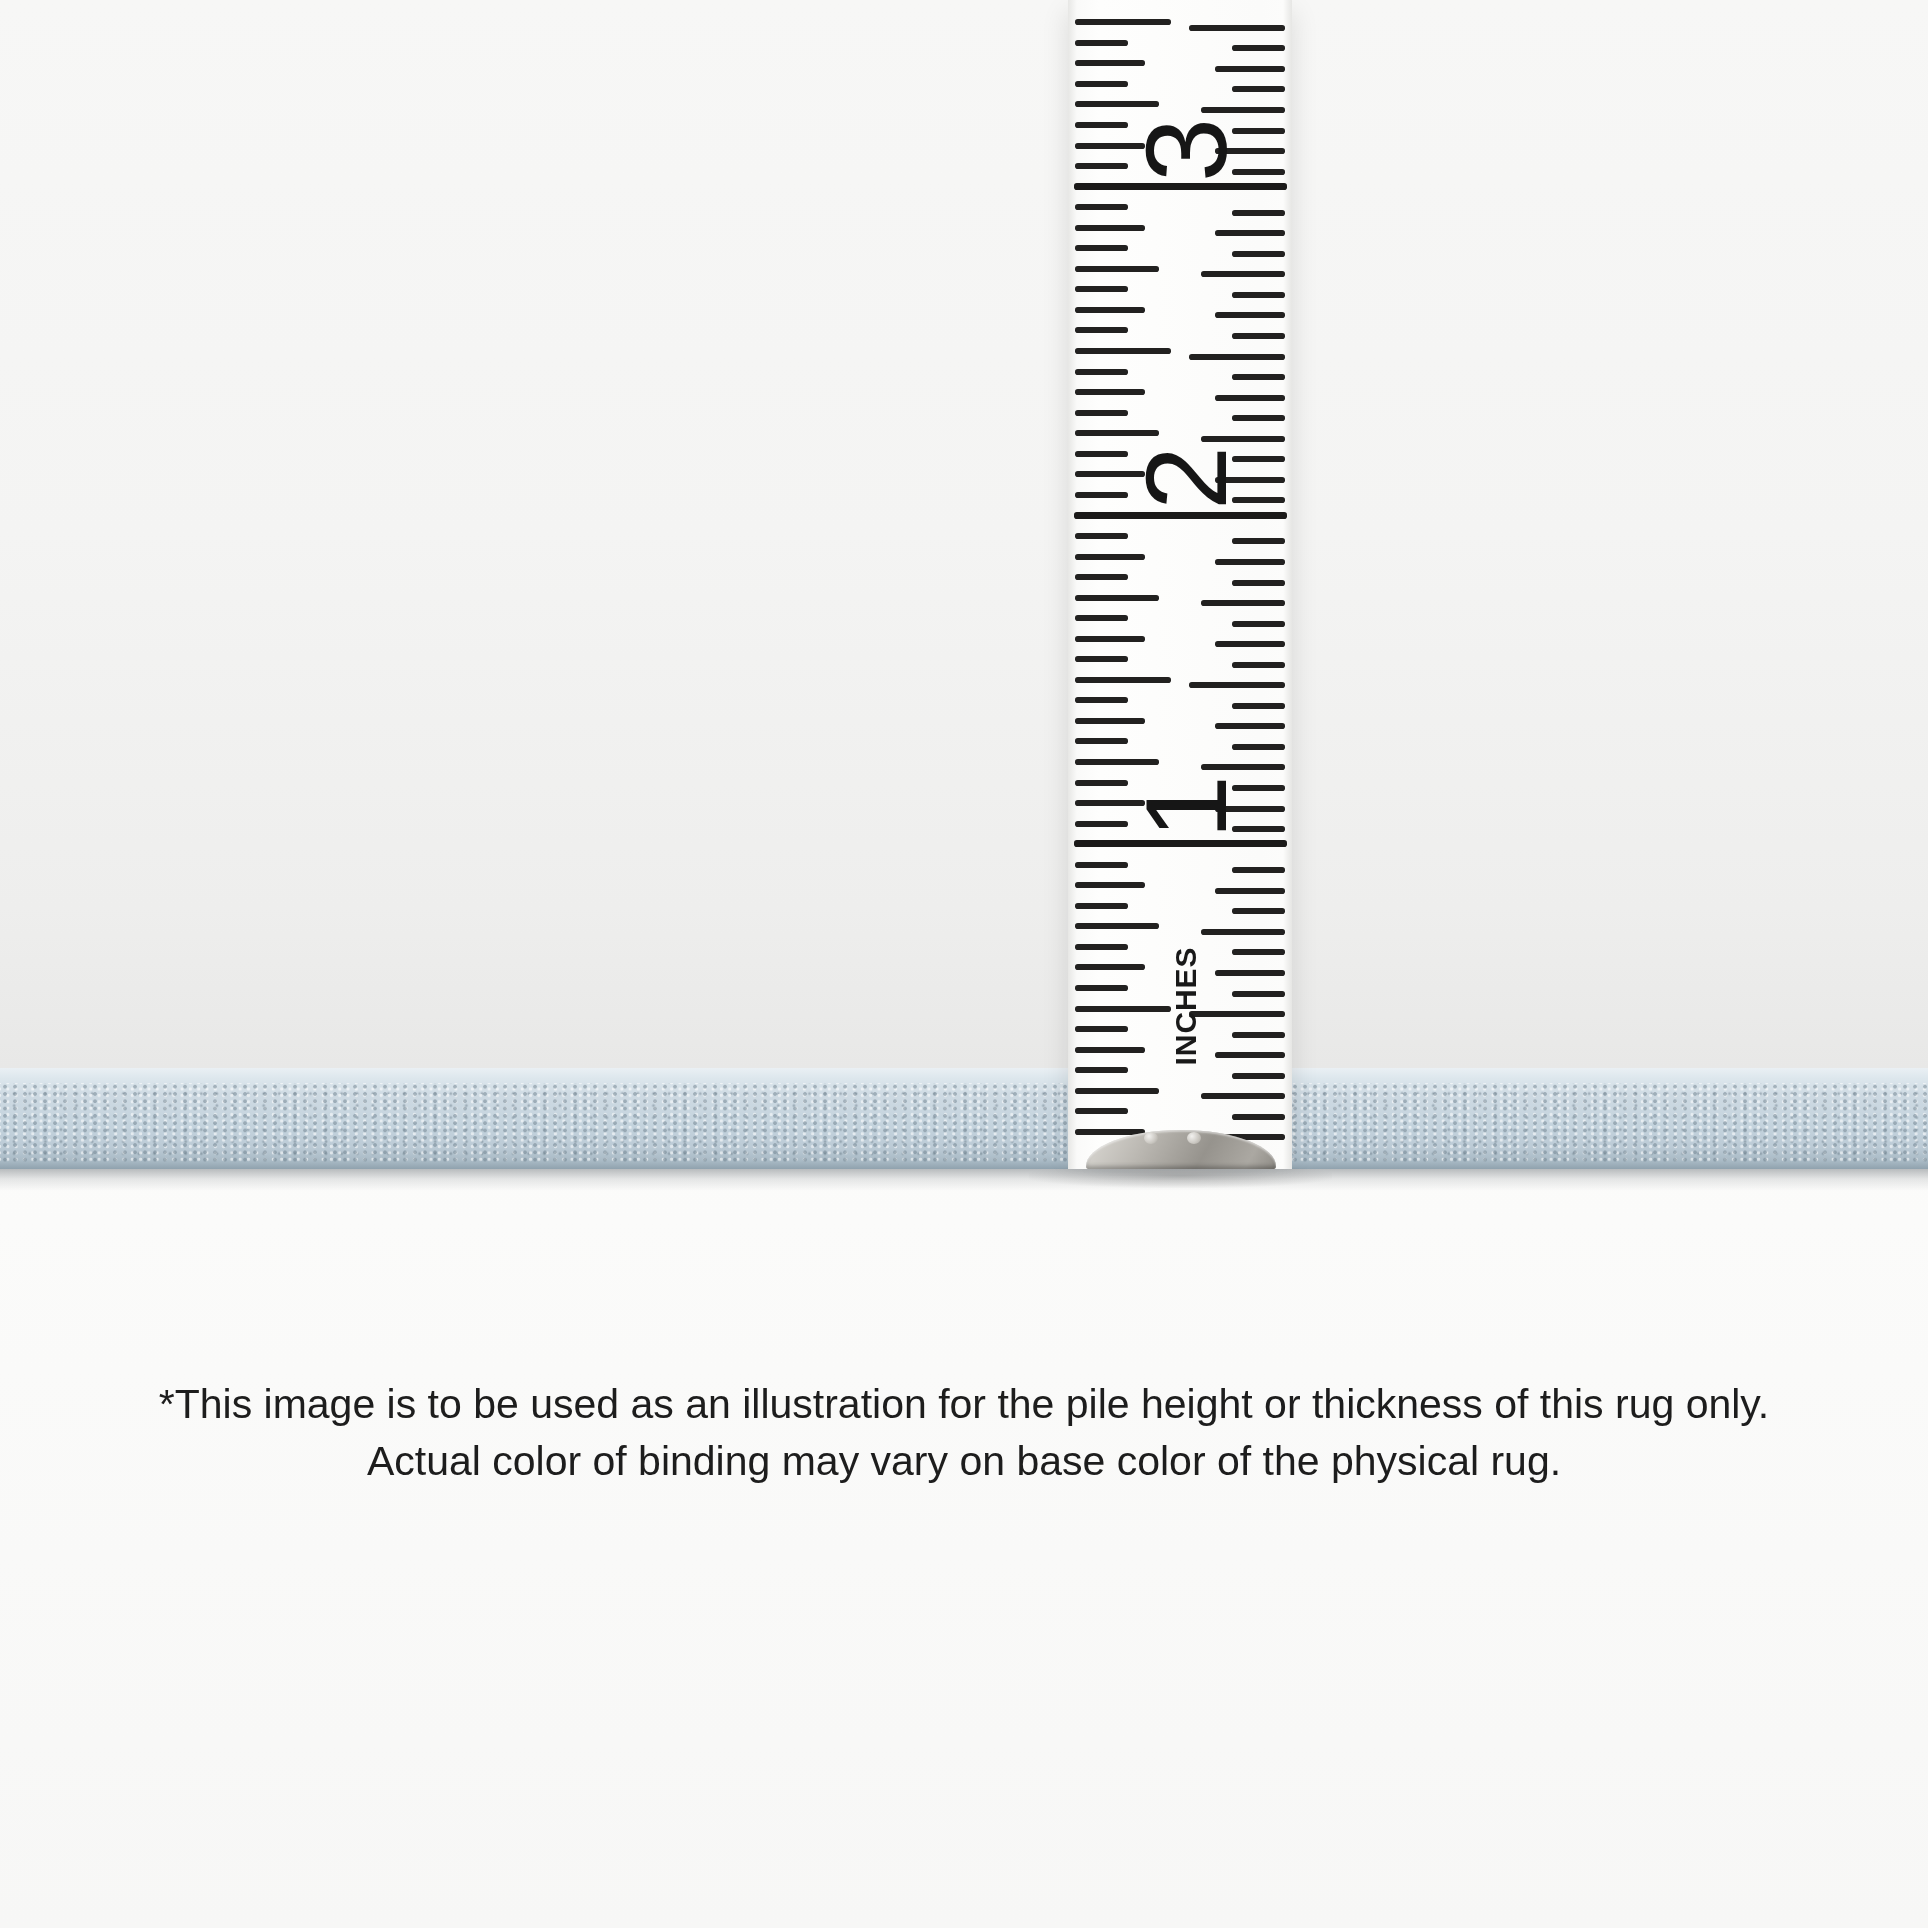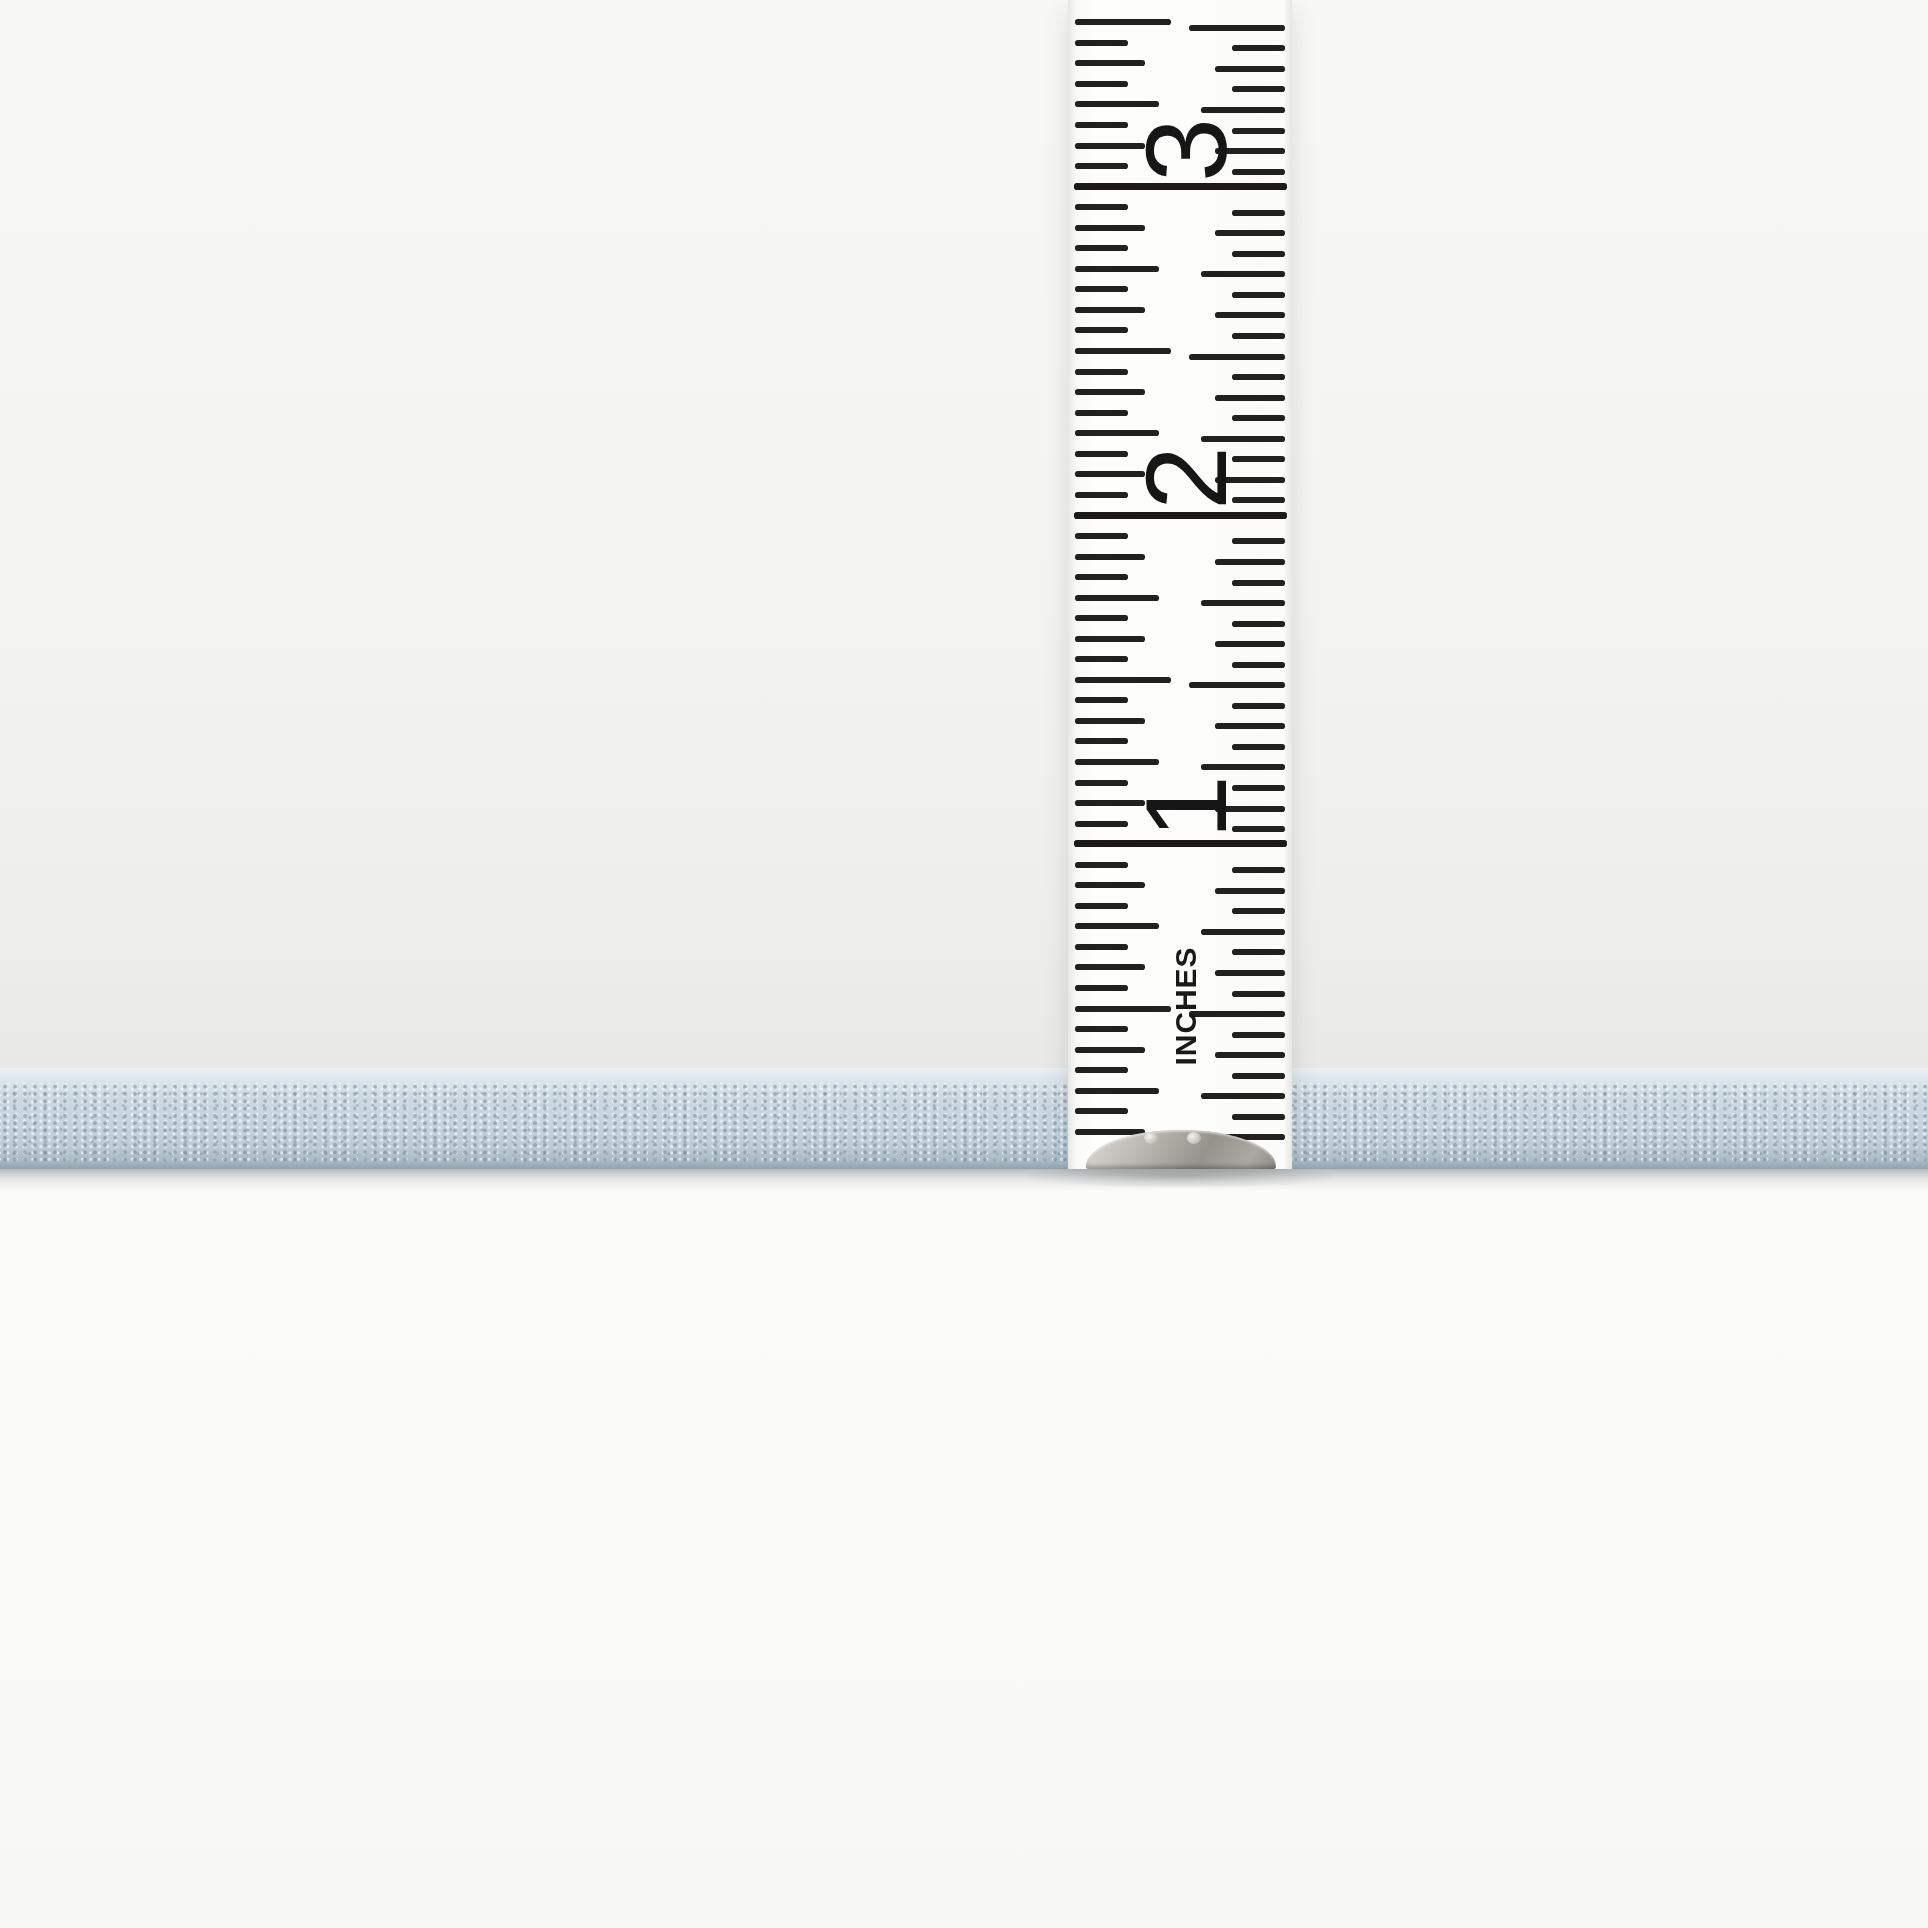--- a/index.html
+++ b/index.html
@@ -182,15 +182,17 @@
         <span class="ruler-number" style="top: 150px;">3</span>
       </div>
     <div class="inches-label">INCHES</div>
     <div class="metal-cap">
       <span class="rivet r1"></span>
       <span class="rivet r2"></span>
     </div>
   </div>
 
   <div class="disclaimer">
+    <div>*This image is to be used as an illustration for the pile height or thickness of this rug only.</div>
+    <div>Actual color of binding may vary on base color of the physical rug.</div>
   </div>
 </div>
 
 
 </body></html>

